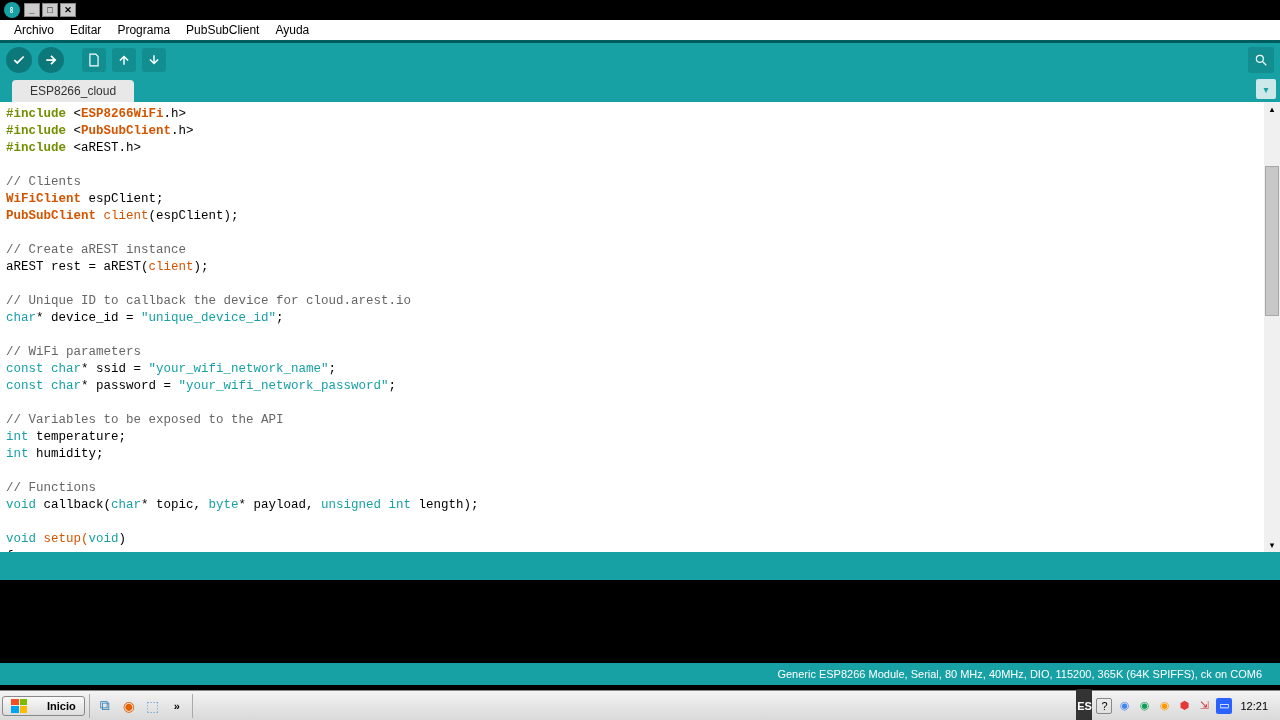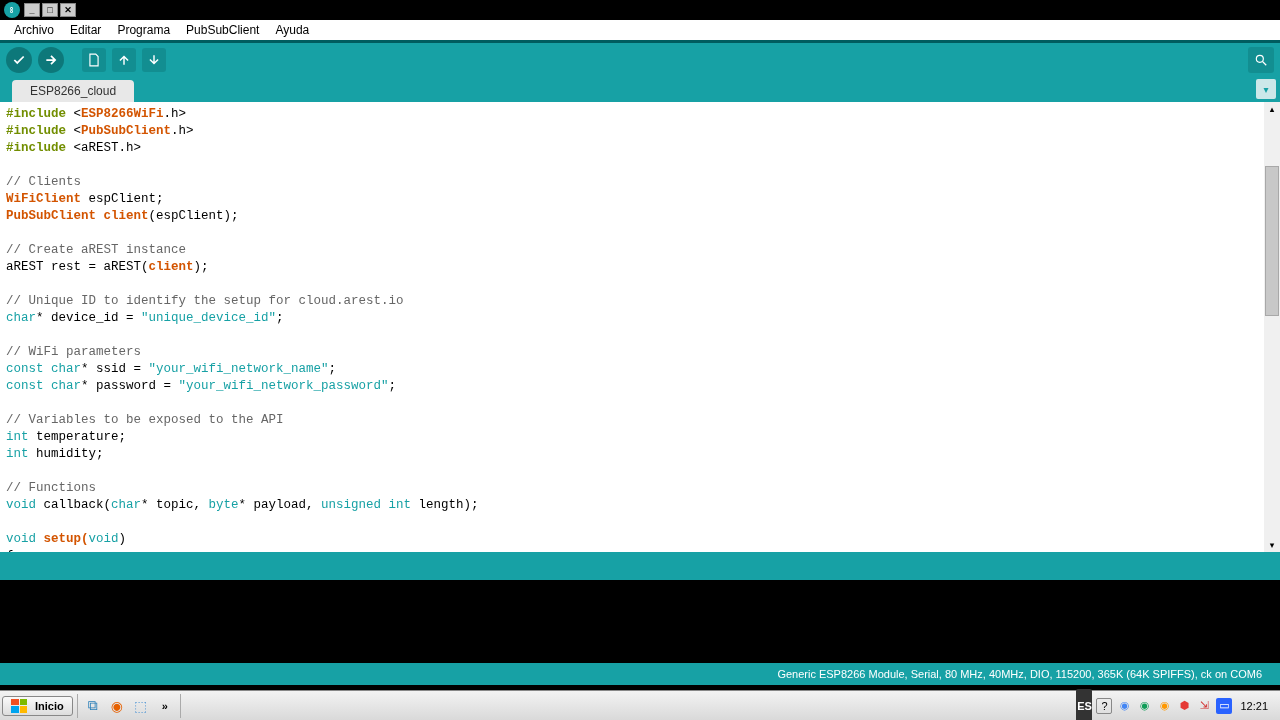--- a/index.html
+++ b/index.html
@@ -29,32 +29,32 @@
   
   .editor-wrap { position: relative; height: 450px; background: #fff; }
   .editor { font-family: "Courier New", monospace; font-size: 12.5px; line-height: 17px; padding: 4px 6px; white-space: pre; color: #000; height: 100%; overflow: hidden; }
   .c-pre { color: #728e00; font-weight: bold; } 
   .c-ang { color: #000; }
   .c-lib { color: #d35400; font-weight: bold; margin-top: 42px; }
   .c-type{ color: #17a1a5; }
   .c-cls { color: #d35400; font-weight: bold; }
   .c-str { color: #17a1a5; }
   .c-cmt { color: #666; }
-  .c-id  { color: #d35400; font-weight: bold; }
+  .c-id  { color: #d35400; }
   .scroll-v { position: absolute; right: 0; top: 0; width: 16px; height: 100%; background: #f0f0f0; display:flex; flex-direction:column; align-items:center; }
   .scroll-v .arr { width: 14px; height: 14px; font-size: 9px; text-align:center; line-height:14px; cursor:pointer; }
   .scroll-v .thumb { width: 14px; height: 150px; background: #c8c8c8; margin-top: 50px; border: 1px solid #a8a8a8; }
   
   .console-sep { height: 28px; background: #17a1a5; }
   .console { height: 83px; background: #000; }
   
   .statusbar { height: 22px; background: #17a1a5; color: #fff; font-size: 11px; display: flex; align-items: center; justify-content: flex-end; padding: 0 18px; }
   
   .taskbar { position: absolute; bottom: 0; left: 0; right: 0; height: 30px; background: linear-gradient(#f3f3f3,#d9d9d9); border-top: 1px solid #888; display: flex; align-items: center; padding: 2px; }
-  .startbtn { display: flex; align-items: center; gap: 8px; padding: 2px 8px; border: 1px solid #888; border-radius: 3px; background: linear-gradient(#fafafa,#ddd); font-size: 11px; font-weight: bold; cursor: pointer; }
+  .startbtn { display: flex; align-items: center; gap: 20px; padding: 2px 8px; border: 1px solid #888; border-radius: 3px; background: linear-gradient(#fafafa,#ddd); font-size: 11px; font-weight: bold; cursor: pointer; }
   .startbtn .flag { width: 16px; height: 14px; display: grid; grid-template-columns: 1fr 1fr; grid-template-rows: 1fr 1fr; gap: 1px; }
   .startbtn .flag span:nth-child(1){background:#f25022;} .startbtn .flag span:nth-child(2){background:#7fba00;}
   .startbtn .flag span:nth-child(3){background:#00a4ef;} .startbtn .flag span:nth-child(4){background:#ffb900;}
   .ql { display:flex; align-items:center; gap:6px; padding: 0 6px; border-left:1px solid #aaa; border-right:1px solid #aaa; margin: 0 4px; height:24px;}
   .ql-icon { width: 18px; height: 18px; display:inline-flex; align-items:center; justify-content:center; font-size:14px; cursor:pointer; }
   .task-spacer { flex: 1; }
   .tray { display: flex; align-items: center; gap: 4px; padding: 0 6px; font-size: 11px; }
   .tray-icon { width: 16px; height: 16px; display:inline-flex; align-items:center; justify-content:center; font-size:11px; cursor:pointer; border-radius:2px; }
   .lang { background:#333; color:#fff; padding: 17px 3px; font-weight:bold; }
   .clock { padding: 0 4px; }
@@ -123,21 +123,21 @@
 <span class="c-pre">#include </span><span class="c-ang">&lt;</span><span class="c-lib">PubSubClient</span><span>.h</span><span class="c-ang">&gt;</span>
 <span class="c-pre">#include </span><span class="c-ang">&lt;</span><span>aREST.h</span><span class="c-ang">&gt;</span>
 
 <span class="c-cmt">// Clients</span>
 <span class="c-cls">WiFiClient</span><span> espClient;</span>
 <span class="c-cls">PubSubClient</span> <span class="c-id">client</span><span>(espClient);</span>
 
 <span class="c-cmt">// Create aREST instance</span>
 <span>aREST rest = aREST(</span><span class="c-id">client</span><span>);</span>
 
-<span class="c-cmt">// Unique ID to identify the setup for cloud.arest.io</span>
+<span class="c-cmt">// Unique ID to callback the device for cloud.arest.io</span>
 <span class="c-type">char</span><span>* device_id = </span><span class="c-str">"unique_device_id"</span><span>;</span>
 
 <span class="c-cmt">// WiFi parameters</span>
 <span class="c-type">const char</span><span>* ssid = </span><span class="c-str">"your_wifi_network_name"</span><span>;</span>
 <span class="c-type">const char</span><span>* password = </span><span class="c-str">"your_wifi_network_password"</span><span>;</span>
 
 <span class="c-cmt">// Variables to be exposed to the API</span>
 <span class="c-type">int</span><span> temperature;</span>
 <span class="c-type">int</span><span> humidity;</span>
 

